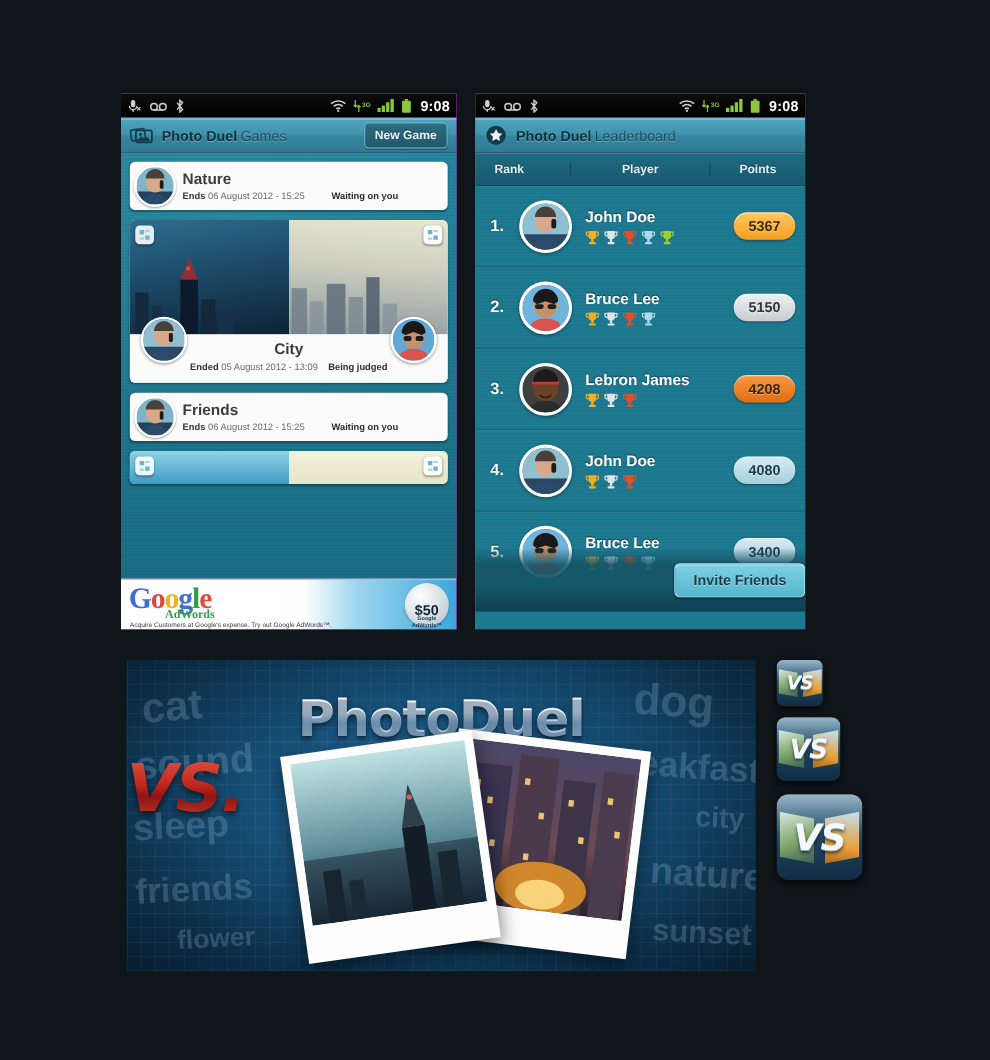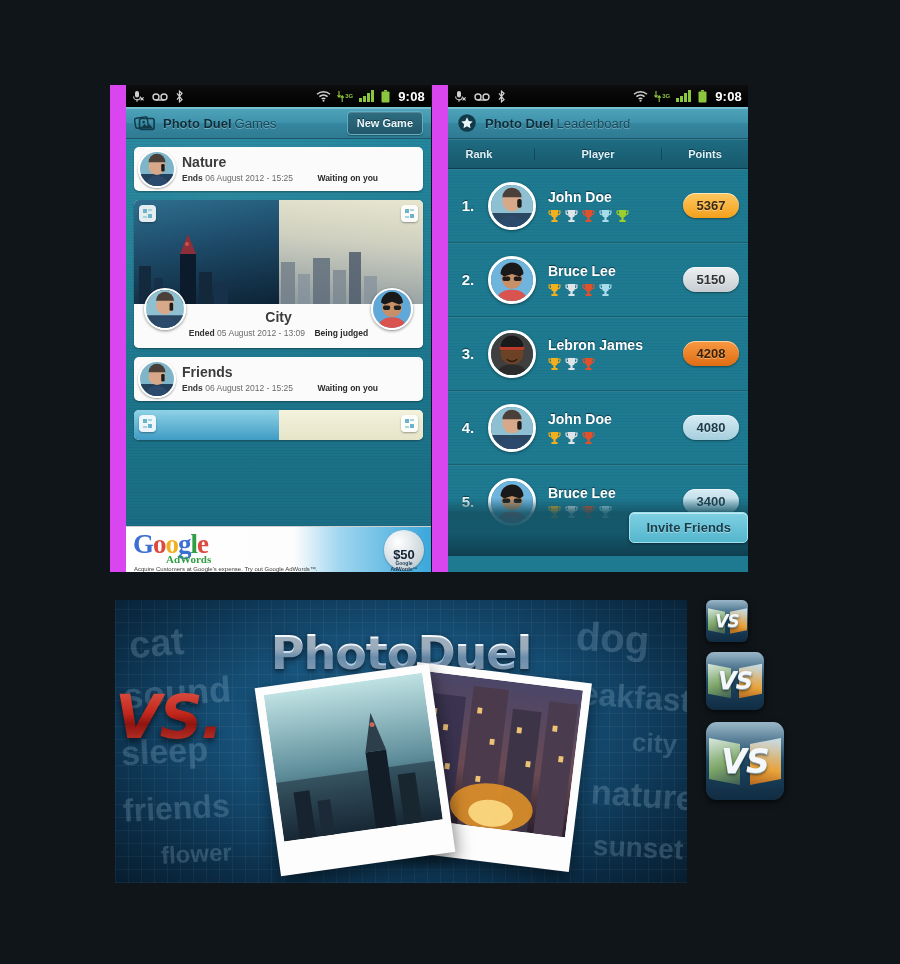--- a/index.html
+++ b/index.html
@@ -7,21 +7,21 @@
   body{
     width:900px;height:964px;
     background:#101519;
     font-family:"Liberation Sans", sans-serif;
     overflow:hidden;
     position:relative;
   }
   .stage{position:absolute;left:0;top:0;width:900px;height:964px;}
 
   
-  .phone{position:absolute;background:#d946ef;overflow:hidden;padding-left:16px;}
+  .phone{position:absolute;background:#d946ef;overflow:hidden;}
   #phone-games{left:110px;top:85px;width:305px;height:487px;}
   #phone-board{left:432px;top:85px;width:300px;height:487px;}
 
   
   .statusbar{
     position:relative;height:22px;width:100%;
     background:linear-gradient(#0d0d0d,#000);
     display:flex;align-items:center;
     padding:0 6px;box-sizing:border-box;
     font-size:11px;color:#f2f2f2;

